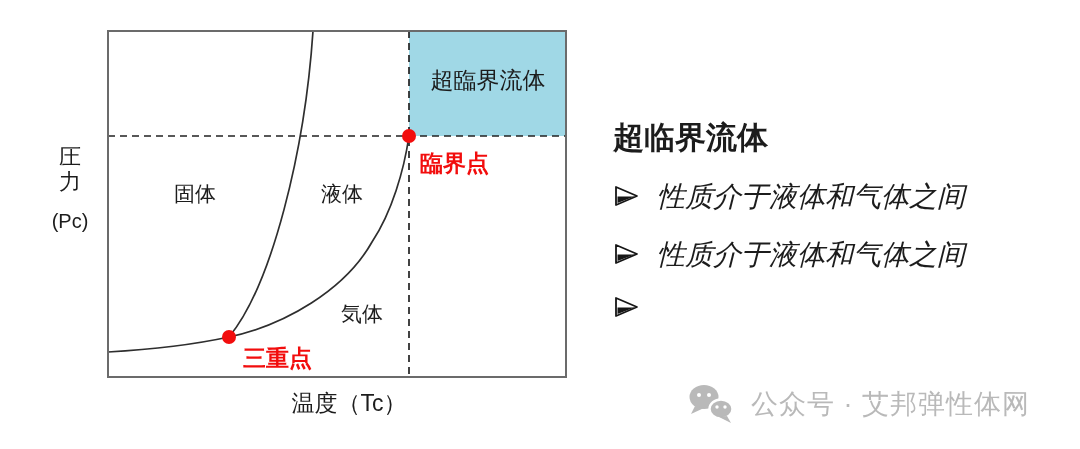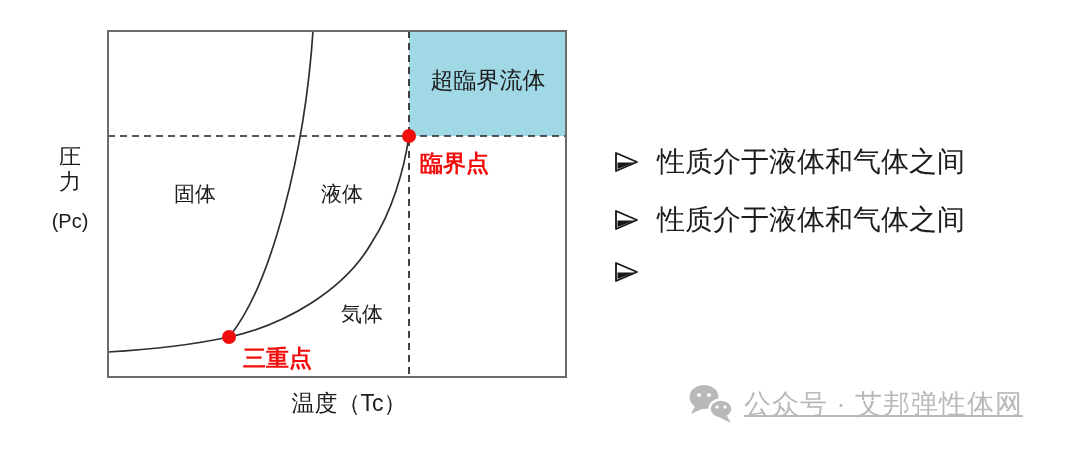--- a/index.html
+++ b/index.html
@@ -30,30 +30,30 @@
     font-size: 31px; font-weight: bold; line-height: 1.12;
     color: #1c1c1c;
   }
   .bullets { margin-top: 23px; }
   .bullet-row {
     display: flex; align-items: center; gap: 17px;
     font-size: 28px; line-height: 1.25;
     margin-bottom: 23px;
     color: #1c1c1c;
     white-space: nowrap;
+    font-style: italic;
   }
   .arrow-bullet { flex: 0 0 auto; }
   .watermark {
     position: absolute; left: 687px; top: 383px;
-    display: flex; align-items: center; gap: 7px;
+    display: flex; align-items: center; gap: 14px;
     color: #b9b9b9;
     font-size: 27px;
     letter-spacing: 1px;
     white-space: nowrap;
-    text-decoration: underline;
   }
 </style>
 </head>
 <body>
 
 <div class="stage">
 
   <svg class="phase-diagram" width="600" height="449" viewBox="0 0 600 449">
 
     <rect x="108" y="31" width="458" height="346" fill="#ffffff"></rect>
@@ -81,20 +81,21 @@
     <text x="243" y="366" font-size="23" class="red-label">三重点</text>
 
     <text x="70" y="164" font-size="22" text-anchor="middle">圧</text>
     <text x="70" y="189" font-size="22" text-anchor="middle">力</text>
     <text x="70" y="228" font-size="20" text-anchor="middle">(Pc)</text>
 
     <text x="349" y="411" font-size="23" text-anchor="middle">温度（Tc）</text>
   </svg>
 
   <div class="panel">
+    <h2 class="panel-title">超临界流体</h2>
 
     <div class="bullets">
 
       <div class="bullet-row">
         <svg class="arrow-bullet" width="27" height="24" viewBox="0 0 27 24">
           <polygon points="3,3 24,12 3,21" fill="#ffffff" stroke="#161616" stroke-width="1.8" stroke-linejoin="round"></polygon>
           <polygon points="4.5,12.5 21.5,12.5 4.5,19" fill="#161616"></polygon>
         </svg>
         <span>性质介于液体和气体之间</span>
       </div>

